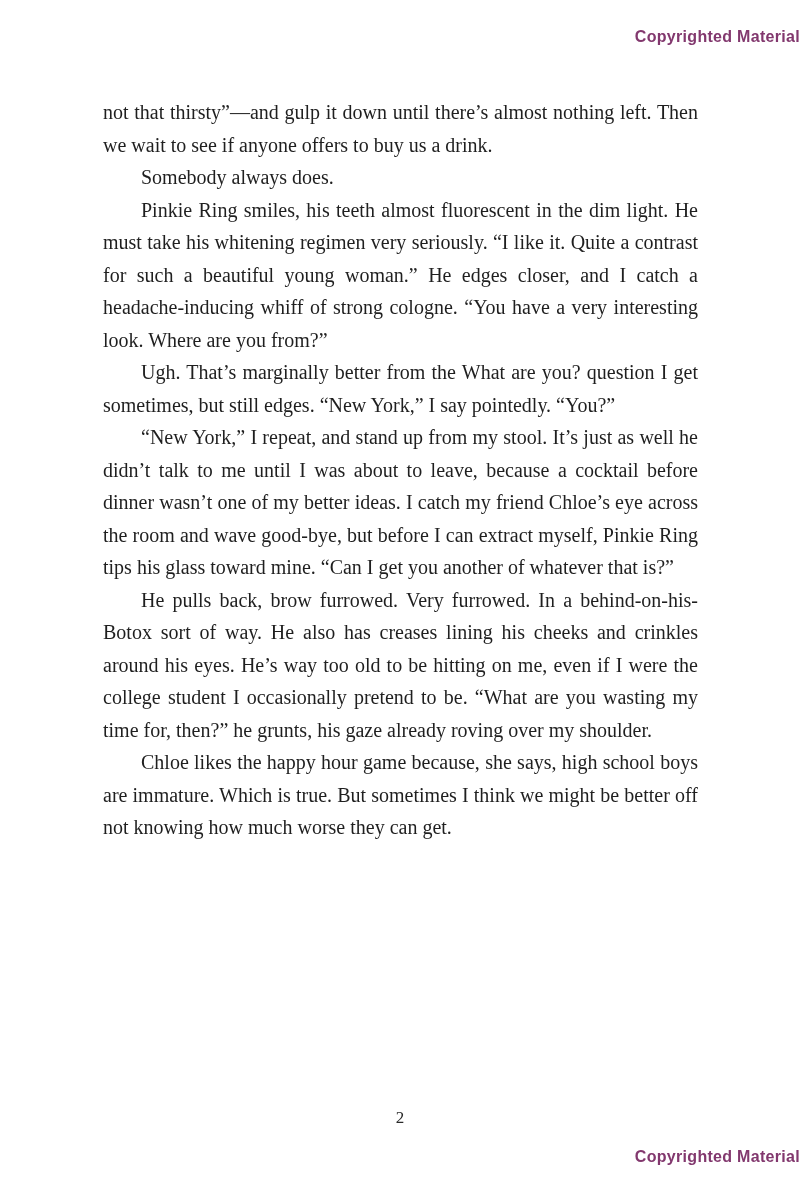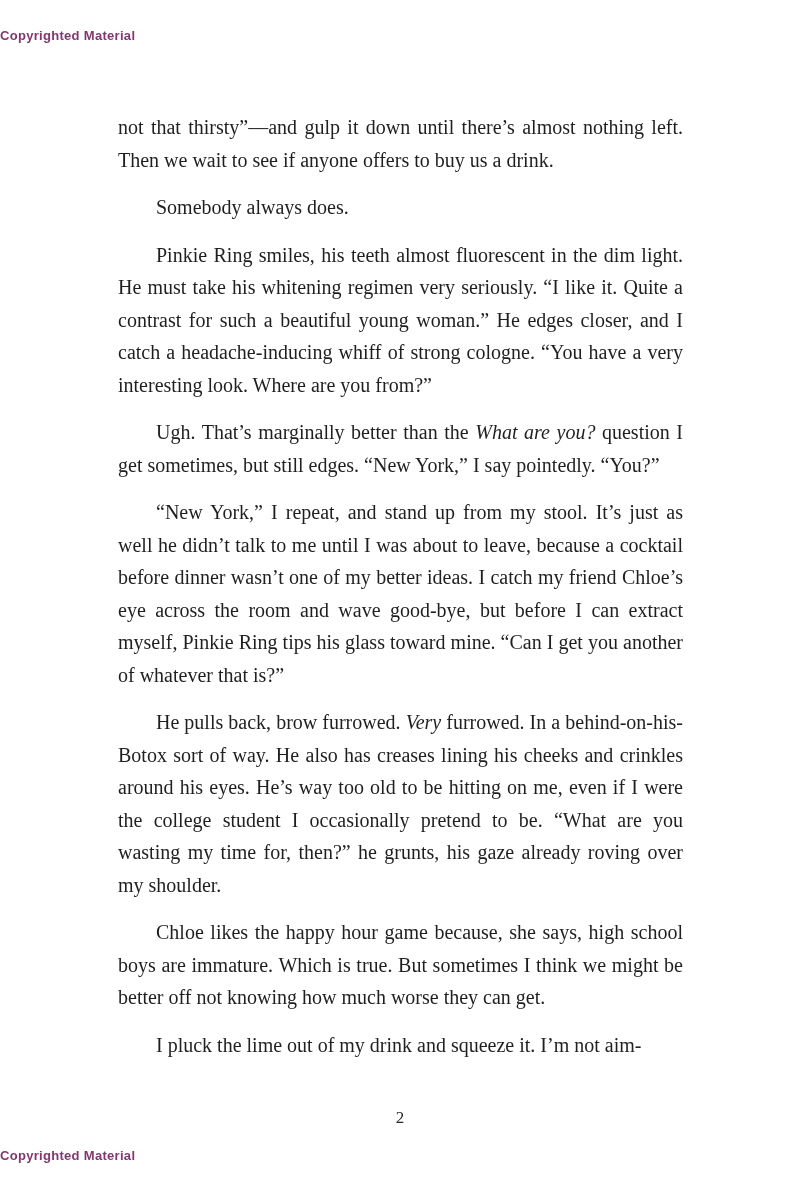--- a/index.html
+++ b/index.html
@@ -13,48 +13,47 @@
     height: 1194px;
     margin: 0 auto;
     background: #ffffff;
     overflow: hidden;
     font-family: "Liberation Serif", "DejaVu Serif", serif;
   }
   .copyright-notice {
     position: absolute;
     left: 0;
     width: 100%;
-    text-align: left;
+    text-align: right;
     font-family: "Liberation Sans", "DejaVu Sans", sans-serif;
     font-weight: bold;
-    font-size: 13px;
+    font-size: 16px;
     letter-spacing: 0.3px;
     color: #82386e;
   }
   .copyright-top { top: 28px; }
   .copyright-bottom { top: 1148px; }
   .body-text {
     position: absolute;
     top: 96px;
     left: 103px;
     width: 595px;
     color: #1f1f1f;
     font-size: 20px;
     line-height: 32.5px;
     text-align: justify;
   }
   .para {
-    margin: 15px;
+    margin: 0;
     padding: 0;
   }
   .para.indent {
     text-indent: 38px;
   }
   .italic {
-    font-style: italic;
   }
   .page-number {
     position: absolute;
     left: 0;
     width: 100%;
     top: 1108px;
     text-align: center;
     color: #2a2a2a;
     font-size: 17px;
   }
@@ -62,23 +61,22 @@
 </head>
 <body>
 
 <div class="page">
   <div class="copyright-notice copyright-top">Copyrighted Material</div>
 
   <div class="body-text">
       <p class="para"><span>not that thirsty”—and gulp it down until there’s almost nothing left. Then we wait to see if anyone offers to buy us a drink.</span></p>
       <p class="para indent"><span>Somebody always does.</span></p>
       <p class="para indent"><span>Pinkie Ring smiles, his teeth almost fluorescent in the dim light. He must take his whitening regimen very seriously. “I like it. Quite a contrast for such a beautiful young woman.” He edges closer, and I catch a headache-inducing whiff of strong cologne. “You have a very interesting look. Where are you from?”</span></p>
-      <p class="para indent"><span>Ugh. That’s marginally better than the </span><span class="italic">What are you?</span><span> question I get sometimes, but still edges. “New York,” I say pointedly. “You?”</span></p>
+      <p class="para indent"><span>Ugh. That’s marginally better from the </span><span class="italic">What are you?</span><span> question I get sometimes, but still edges. “New York,” I say pointedly. “You?”</span></p>
       <p class="para indent"><span>“New York,” I repeat, and stand up from my stool. It’s just as well he didn’t talk to me until I was about to leave, because a cocktail before dinner wasn’t one of my better ideas. I catch my friend Chloe’s eye across the room and wave good-bye, but before I can extract myself, Pinkie Ring tips his glass toward mine. “Can I get you another of whatever that is?”</span></p>
       <p class="para indent"><span>He pulls back, brow furrowed. </span><span class="italic">Very</span><span> furrowed. In a behind-on-his-Botox sort of way. He also has creases lining his cheeks and crinkles around his eyes. He’s way too old to be hitting on me, even if I were the college student I occasionally pretend to be. “What are you wasting my time for, then?” he grunts, his gaze already roving over my shoulder.</span></p>
       <p class="para indent"><span>Chloe likes the happy hour game because, she says, high school boys are immature. Which is true. But sometimes I think we might be better off not knowing how much worse they can get.</span></p>
-      <p class="para indent"><span>I pluck the lime out of my drink and squeeze it. I’m not aim-</span></p>
     </div>
 
   <div class="page-number">2</div>
 
   <div class="copyright-notice copyright-bottom">Copyrighted Material</div>
 </div>
 
 </body></html>

